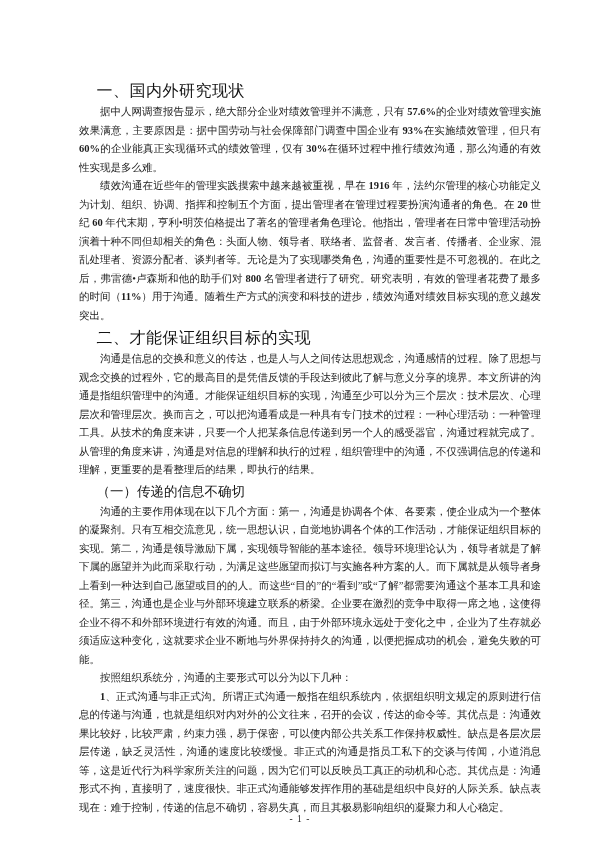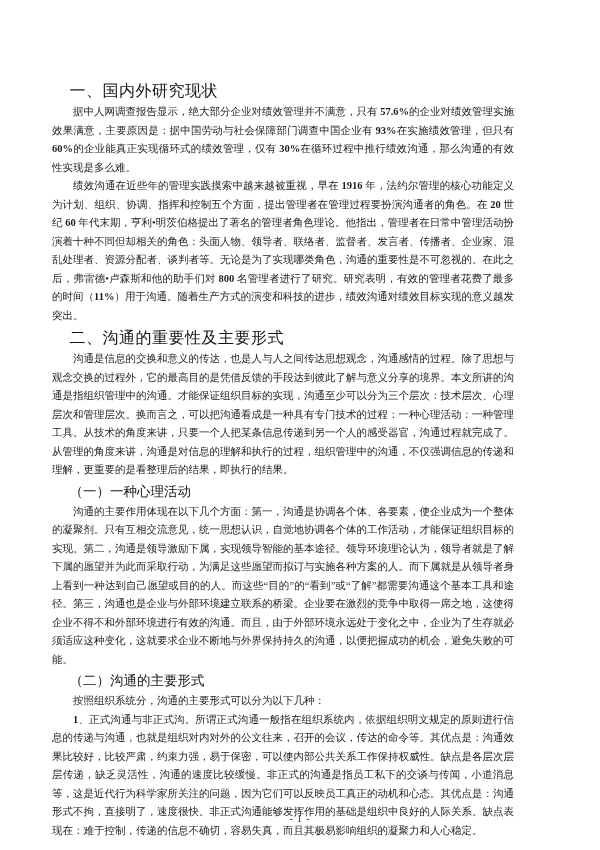--- a/index.html
+++ b/index.html
@@ -11,21 +11,21 @@
     position: relative;
     width: 600px;
     height: 850px;
     background: #ffffff;
     overflow: hidden;
     font-family: "Liberation Serif", "DejaVu Serif", serif;
     color: #1c1c1c;
   }
   .content {
     position: absolute;
-    left: 52px;
+    left: 79px;
     top: 78px;
     width: 462px;
     text-align: justify;
     text-justify: inter-ideograph;
   }
   .content p.p {
     margin: 0;
     font-size: 10.5px;
     line-height: 18.5px;
     text-indent: 2em;
@@ -63,22 +63,21 @@
   }
 </style>
 </head>
 <body>
 
 <div class="page">
   <div class="content" id="doc-body">
       <h2 class="h1">一、国内外研究现状</h2>
       <p class="p">据中人网调查报告显示，绝大部分企业对绩效管理并不满意，只有 <b>57.6%</b>的企业对绩效管理实施效果满意，主要原因是：据中国劳动与社会保障部门调查中国企业有 <b>93%</b>在实施绩效管理，但只有 <b>60%</b>的企业能真正实现循环式的绩效管理，仅有 <b>30%</b>在循环过程中推行绩效沟通，那么沟通的有效性实现是多么难。</p>
       <p class="p">绩效沟通在近些年的管理实践摸索中越来越被重视，早在 <b>1916</b> 年，法约尔管理的核心功能定义为计划、组织、协调、指挥和控制五个方面，提出管理者在管理过程要扮演沟通者的角色。在 <b>20</b> 世纪 <b>60</b> 年代末期，亨利•明茨伯格提出了著名的管理者角色理论。他指出，管理者在日常中管理活动扮演着十种不同但却相关的角色：头面人物、领导者、联络者、监督者、发言者、传播者、企业家、混乱处理者、资源分配者、谈判者等。无论是为了实现哪类角色，沟通的重要性是不可忽视的。在此之后，弗雷德•卢森斯和他的助手们对 <b>800</b> 名管理者进行了研究。研究表明，有效的管理者花费了最多的时间（<b>11%</b>）用于沟通。随着生产方式的演变和科技的进步，绩效沟通对绩效目标实现的意义越发突出。</p>
-      <h2 class="h1">二、沟通的重要性及主要形式</h2>
+      <h2 class="h1">二、才能保证组织目标的实现</h2>
       <p class="p">沟通是信息的交换和意义的传达，也是人与人之间传达思想观念，沟通感情的过程。除了思想与观念交换的过程外，它的最高目的是凭借反馈的手段达到彼此了解与意义分享的境界。本文所讲的沟通是指组织管理中的沟通。才能保证组织目标的实现，沟通至少可以分为三个层次：技术层次、心理层次和管理层次。换而言之，可以把沟通看成是一种具有专门技术的过程：一种心理活动：一种管理工具。从技术的角度来讲，只要一个人把某条信息传递到另一个人的感受器官，沟通过程就完成了。从管理的角度来讲，沟通是对信息的理解和执行的过程，组织管理中的沟通，不仅强调信息的传递和理解，更重要的是看整理后的结果，即执行的结果。</p>
-      <h3 class="h2">（一）一种心理活动</h3>
+      <h3 class="h2">（一）传递的信息不确切</h3>
       <p class="p">沟通的主要作用体现在以下几个方面：第一，沟通是协调各个体、各要素，使企业成为一个整体的凝聚剂。只有互相交流意见，统一思想认识，自觉地协调各个体的工作活动，才能保证组织目标的实现。第二，沟通是领导激励下属，实现领导智能的基本途径。领导环境理论认为，领导者就是了解下属的愿望并为此而采取行动，为满足这些愿望而拟订与实施各种方案的人。而下属就是从领导者身上看到一种达到自己愿望或目的的人。而这些“目的”的“看到”或“了解”都需要沟通这个基本工具和途径。第三，沟通也是企业与外部环境建立联系的桥梁。企业要在激烈的竞争中取得一席之地，这使得企业不得不和外部环境进行有效的沟通。而且，由于外部环境永远处于变化之中，企业为了生存就必须适应这种变化，这就要求企业不断地与外界保持持久的沟通，以便把握成功的机会，避免失败的可能。</p>
-      <h3 class="h2">（二）沟通的主要形式</h3>
       <p class="p">按照组织系统分，沟通的主要形式可以分为以下几种：</p>
       <p class="p"><b>1</b>、正式沟通与非正式沟。所谓正式沟通一般指在组织系统内，依据组织明文规定的原则进行信息的传递与沟通，也就是组织对内对外的公文往来，召开的会议，传达的命令等。其优点是：沟通效果比较好，比较严肃，约束力强，易于保密，可以使内部公共关系工作保持权威性。缺点是各层次层层传递，缺乏灵活性，沟通的速度比较缓慢。非正式的沟通是指员工私下的交谈与传闻，小道消息等，这是近代行为科学家所关注的问题，因为它们可以反映员工真正的动机和心态。其优点是：沟通形式不拘，直接明了，速度很快。非正式沟通能够发挥作用的基础是组织中良好的人际关系。缺点表现在：难于控制，传递的信息不确切，容易失真，而且其极易影响组织的凝聚力和人心稳定。</p>
     </div>
   <div class="page-number">- 1 -</div>
 </div>
 
 </body></html>

